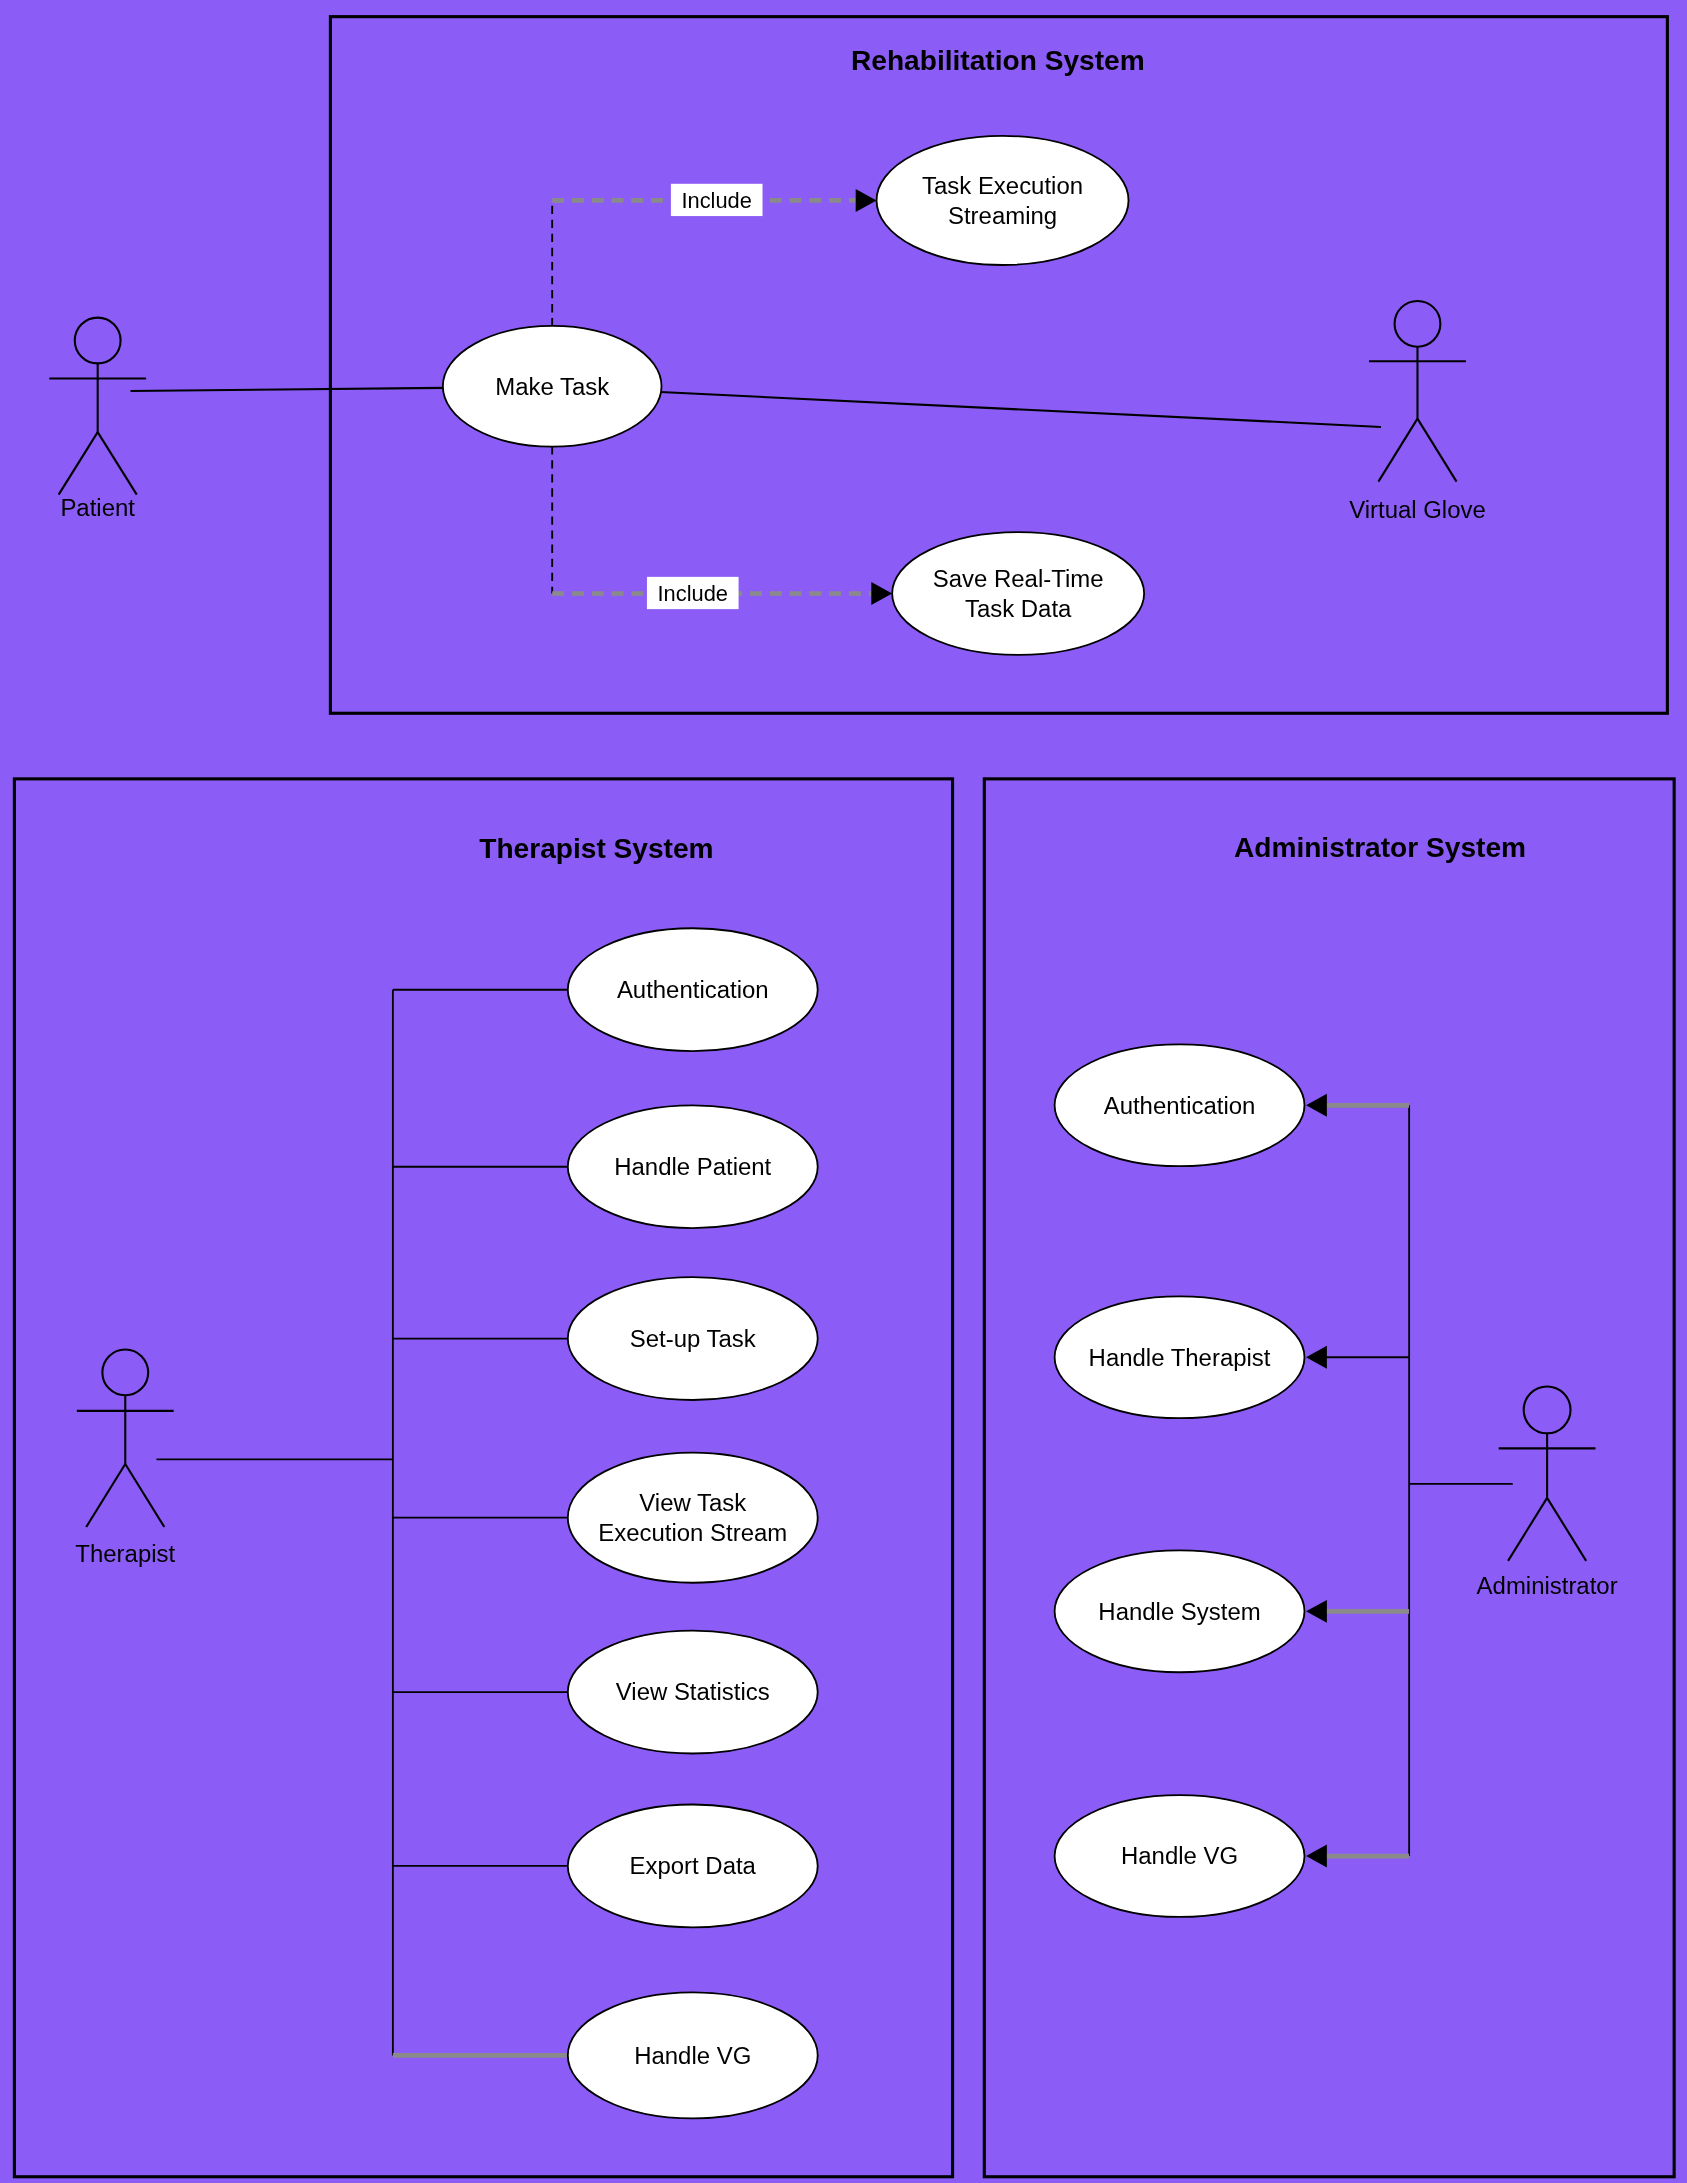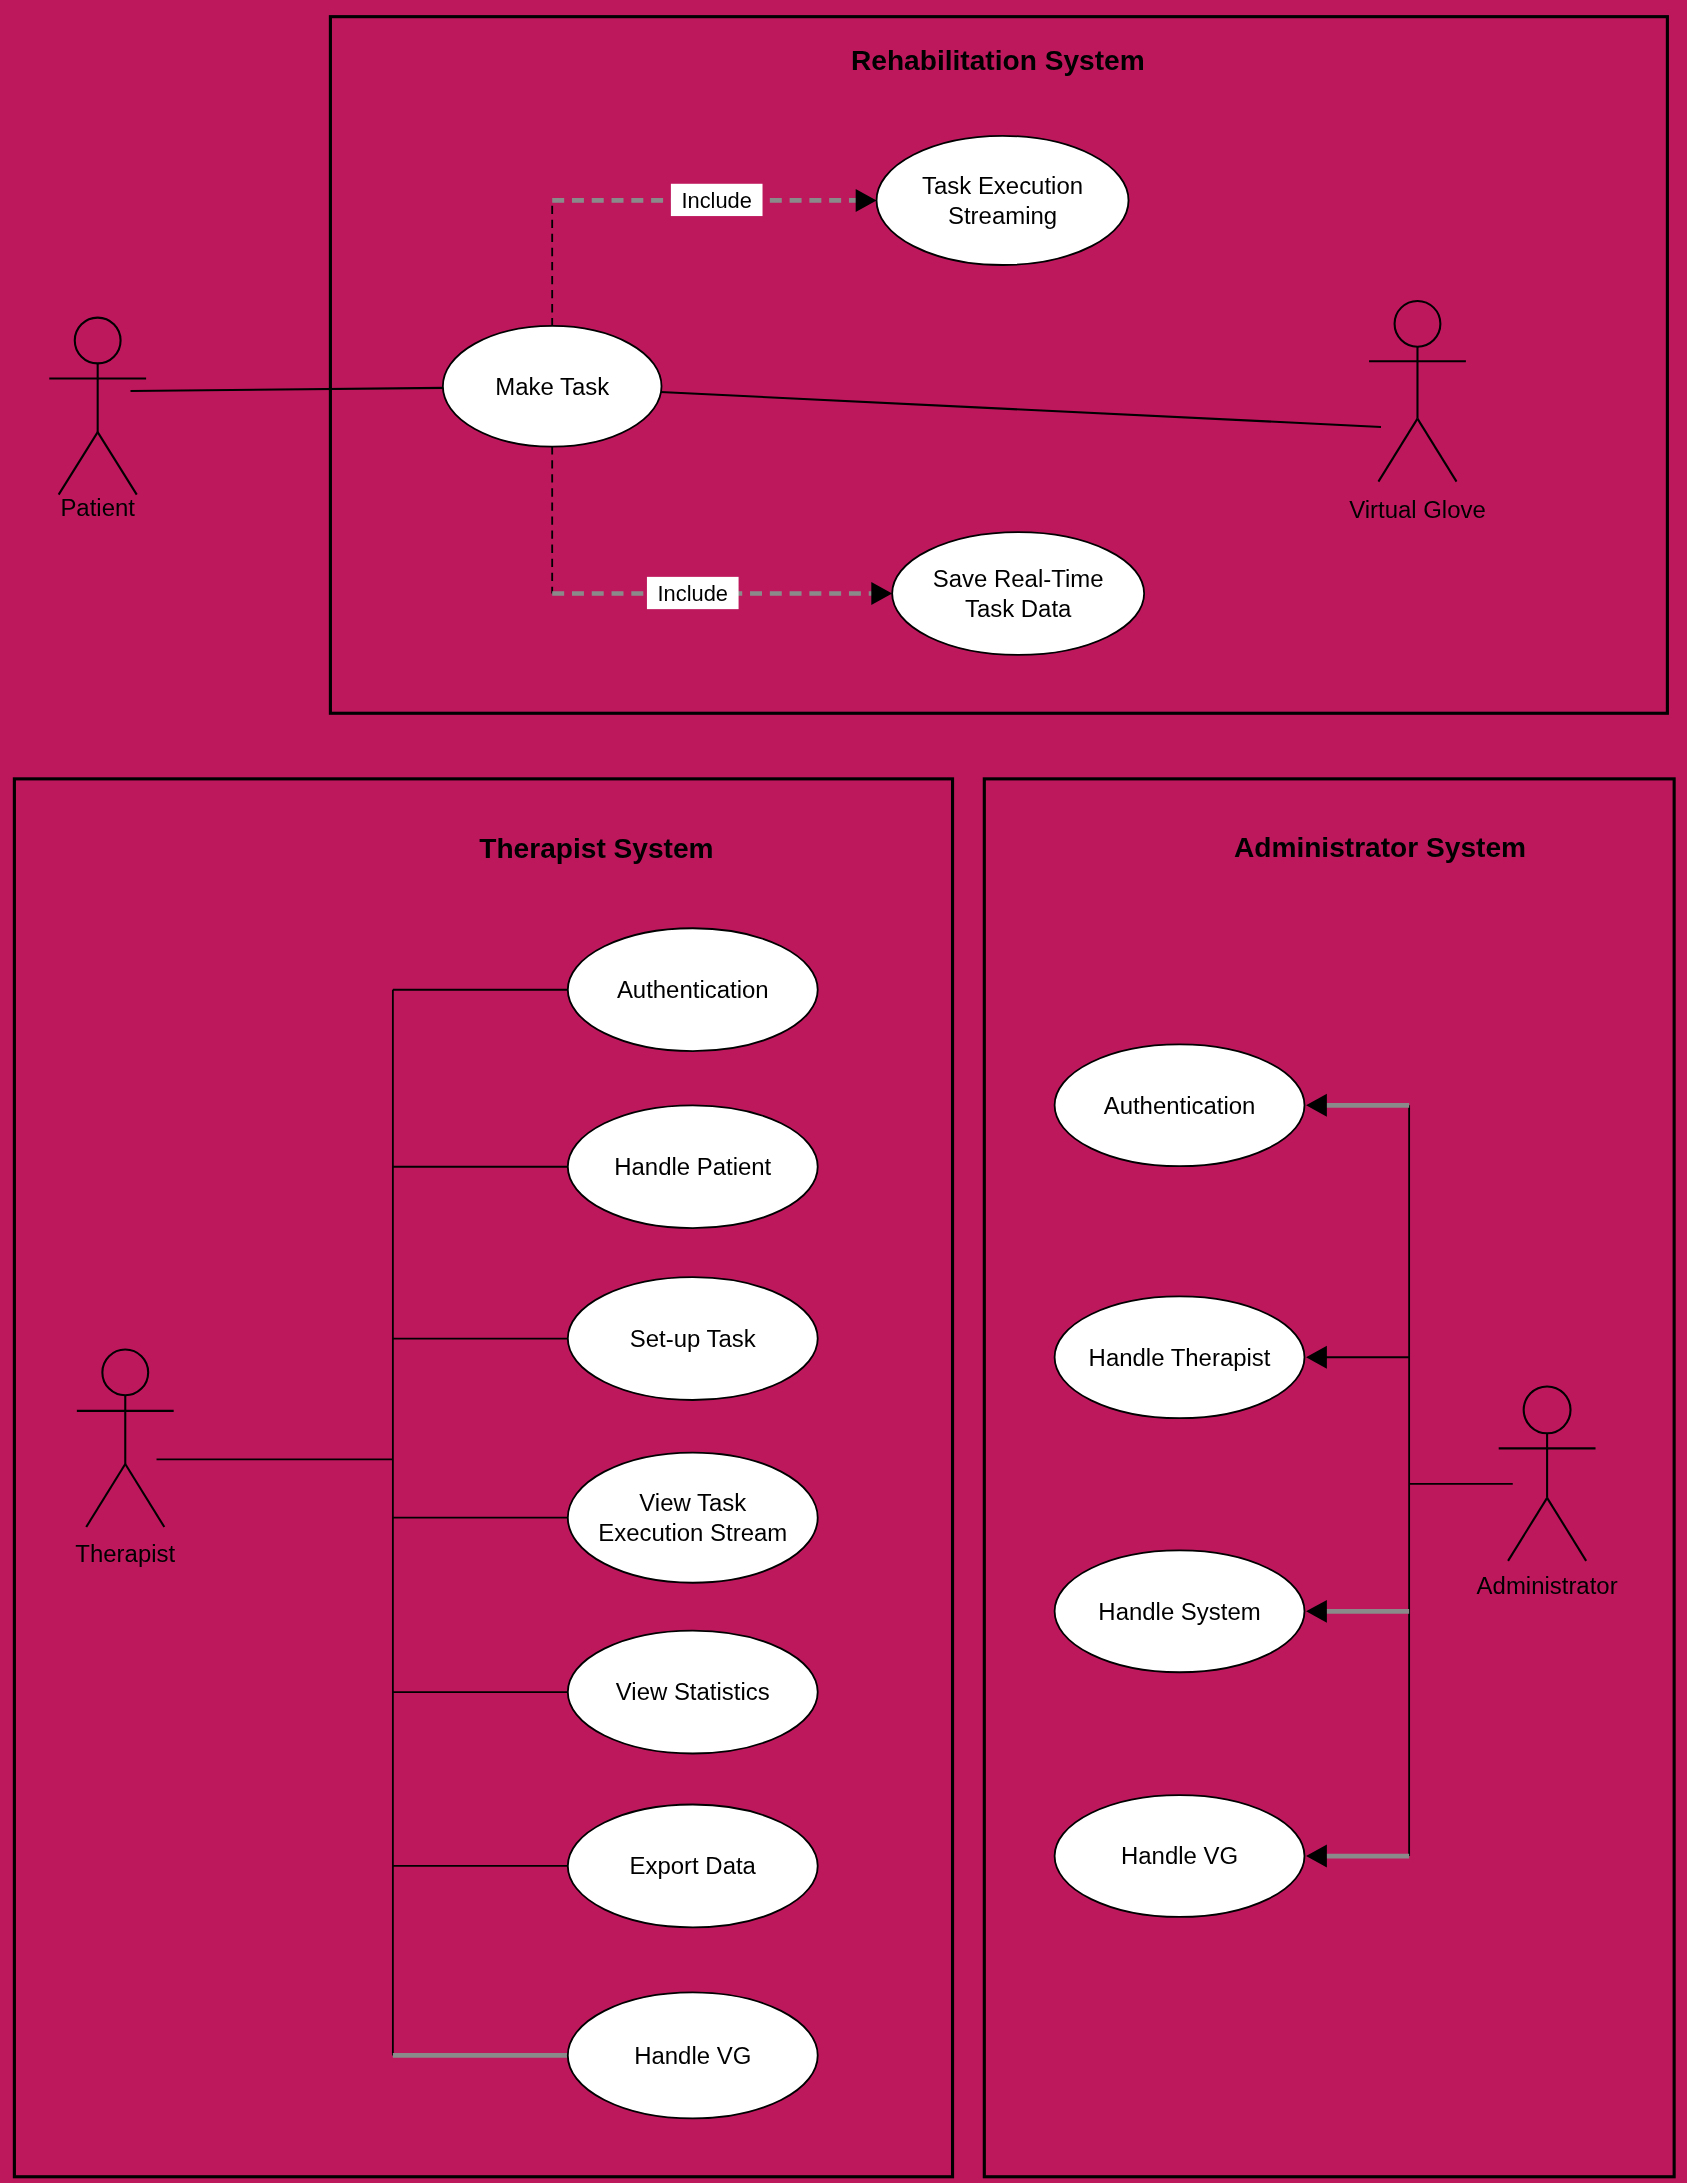--- a/index.html
+++ b/index.html
@@ -1,16 +1,16 @@
 <!DOCTYPE html>
 <html style="font-size:8.3px"><head>
 <meta charset="utf-8">
 <style>
   html,body{margin:0;padding:0;background:#ffffff;}
-  .stage{width:1688px;height:2183px;position:relative;background:#be185d;}
+  .stage{width:1688px;height:2183px;position:relative;background:#8b5cf6;}
   svg{display:block;width:1688px;height:2183px;}
   svg text{font-family:"Liberation Sans","DejaVu Sans",sans-serif;fill:#000;}
   .title{font-size:54px;font-weight:bold;}
   .lbl{font-size:46px;}
   .inc{font-size:42px;}
   .shape{fill:#ffffff;stroke:#000;stroke-width:3.5px;}
   .box{fill:none;stroke:#000;stroke-width:6px;}
   .ln{stroke:#000;stroke-width:4px;fill:none;}
   .thin{stroke:#000;stroke-width:3.5px;fill:none;}
   .dashv{stroke:#000;stroke-width:3.5px;stroke-dasharray:16 11;fill:none;}

